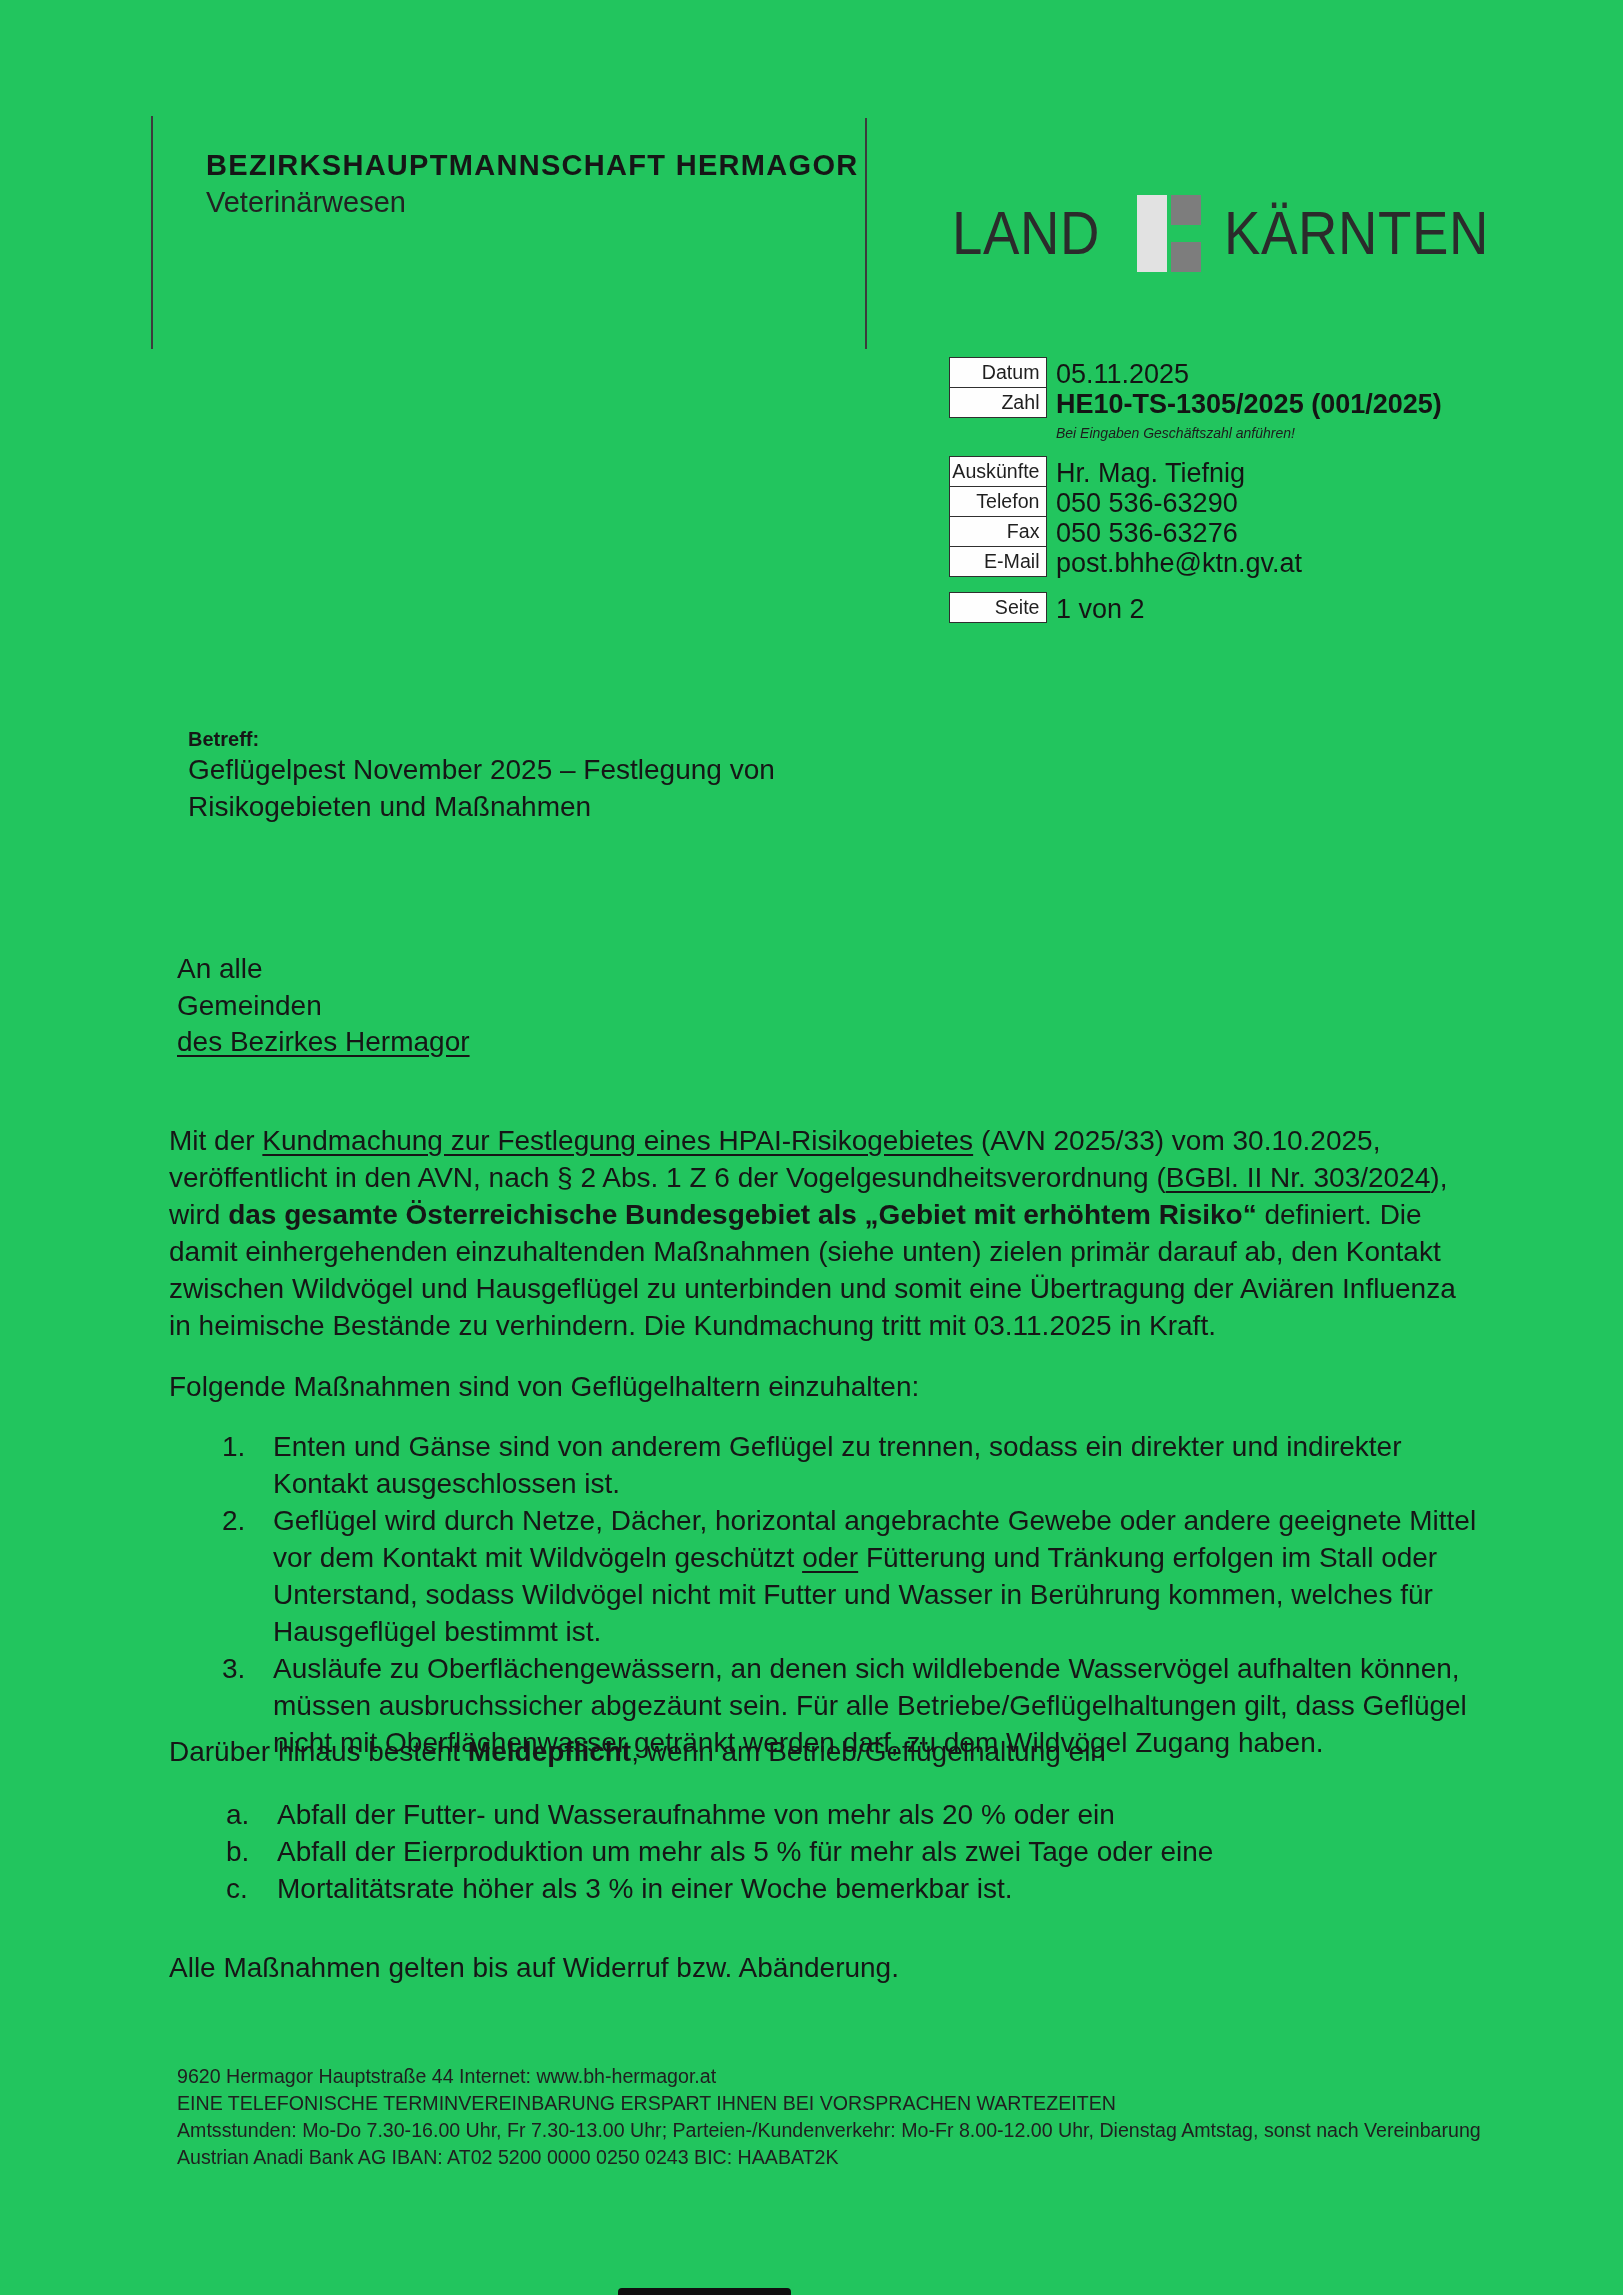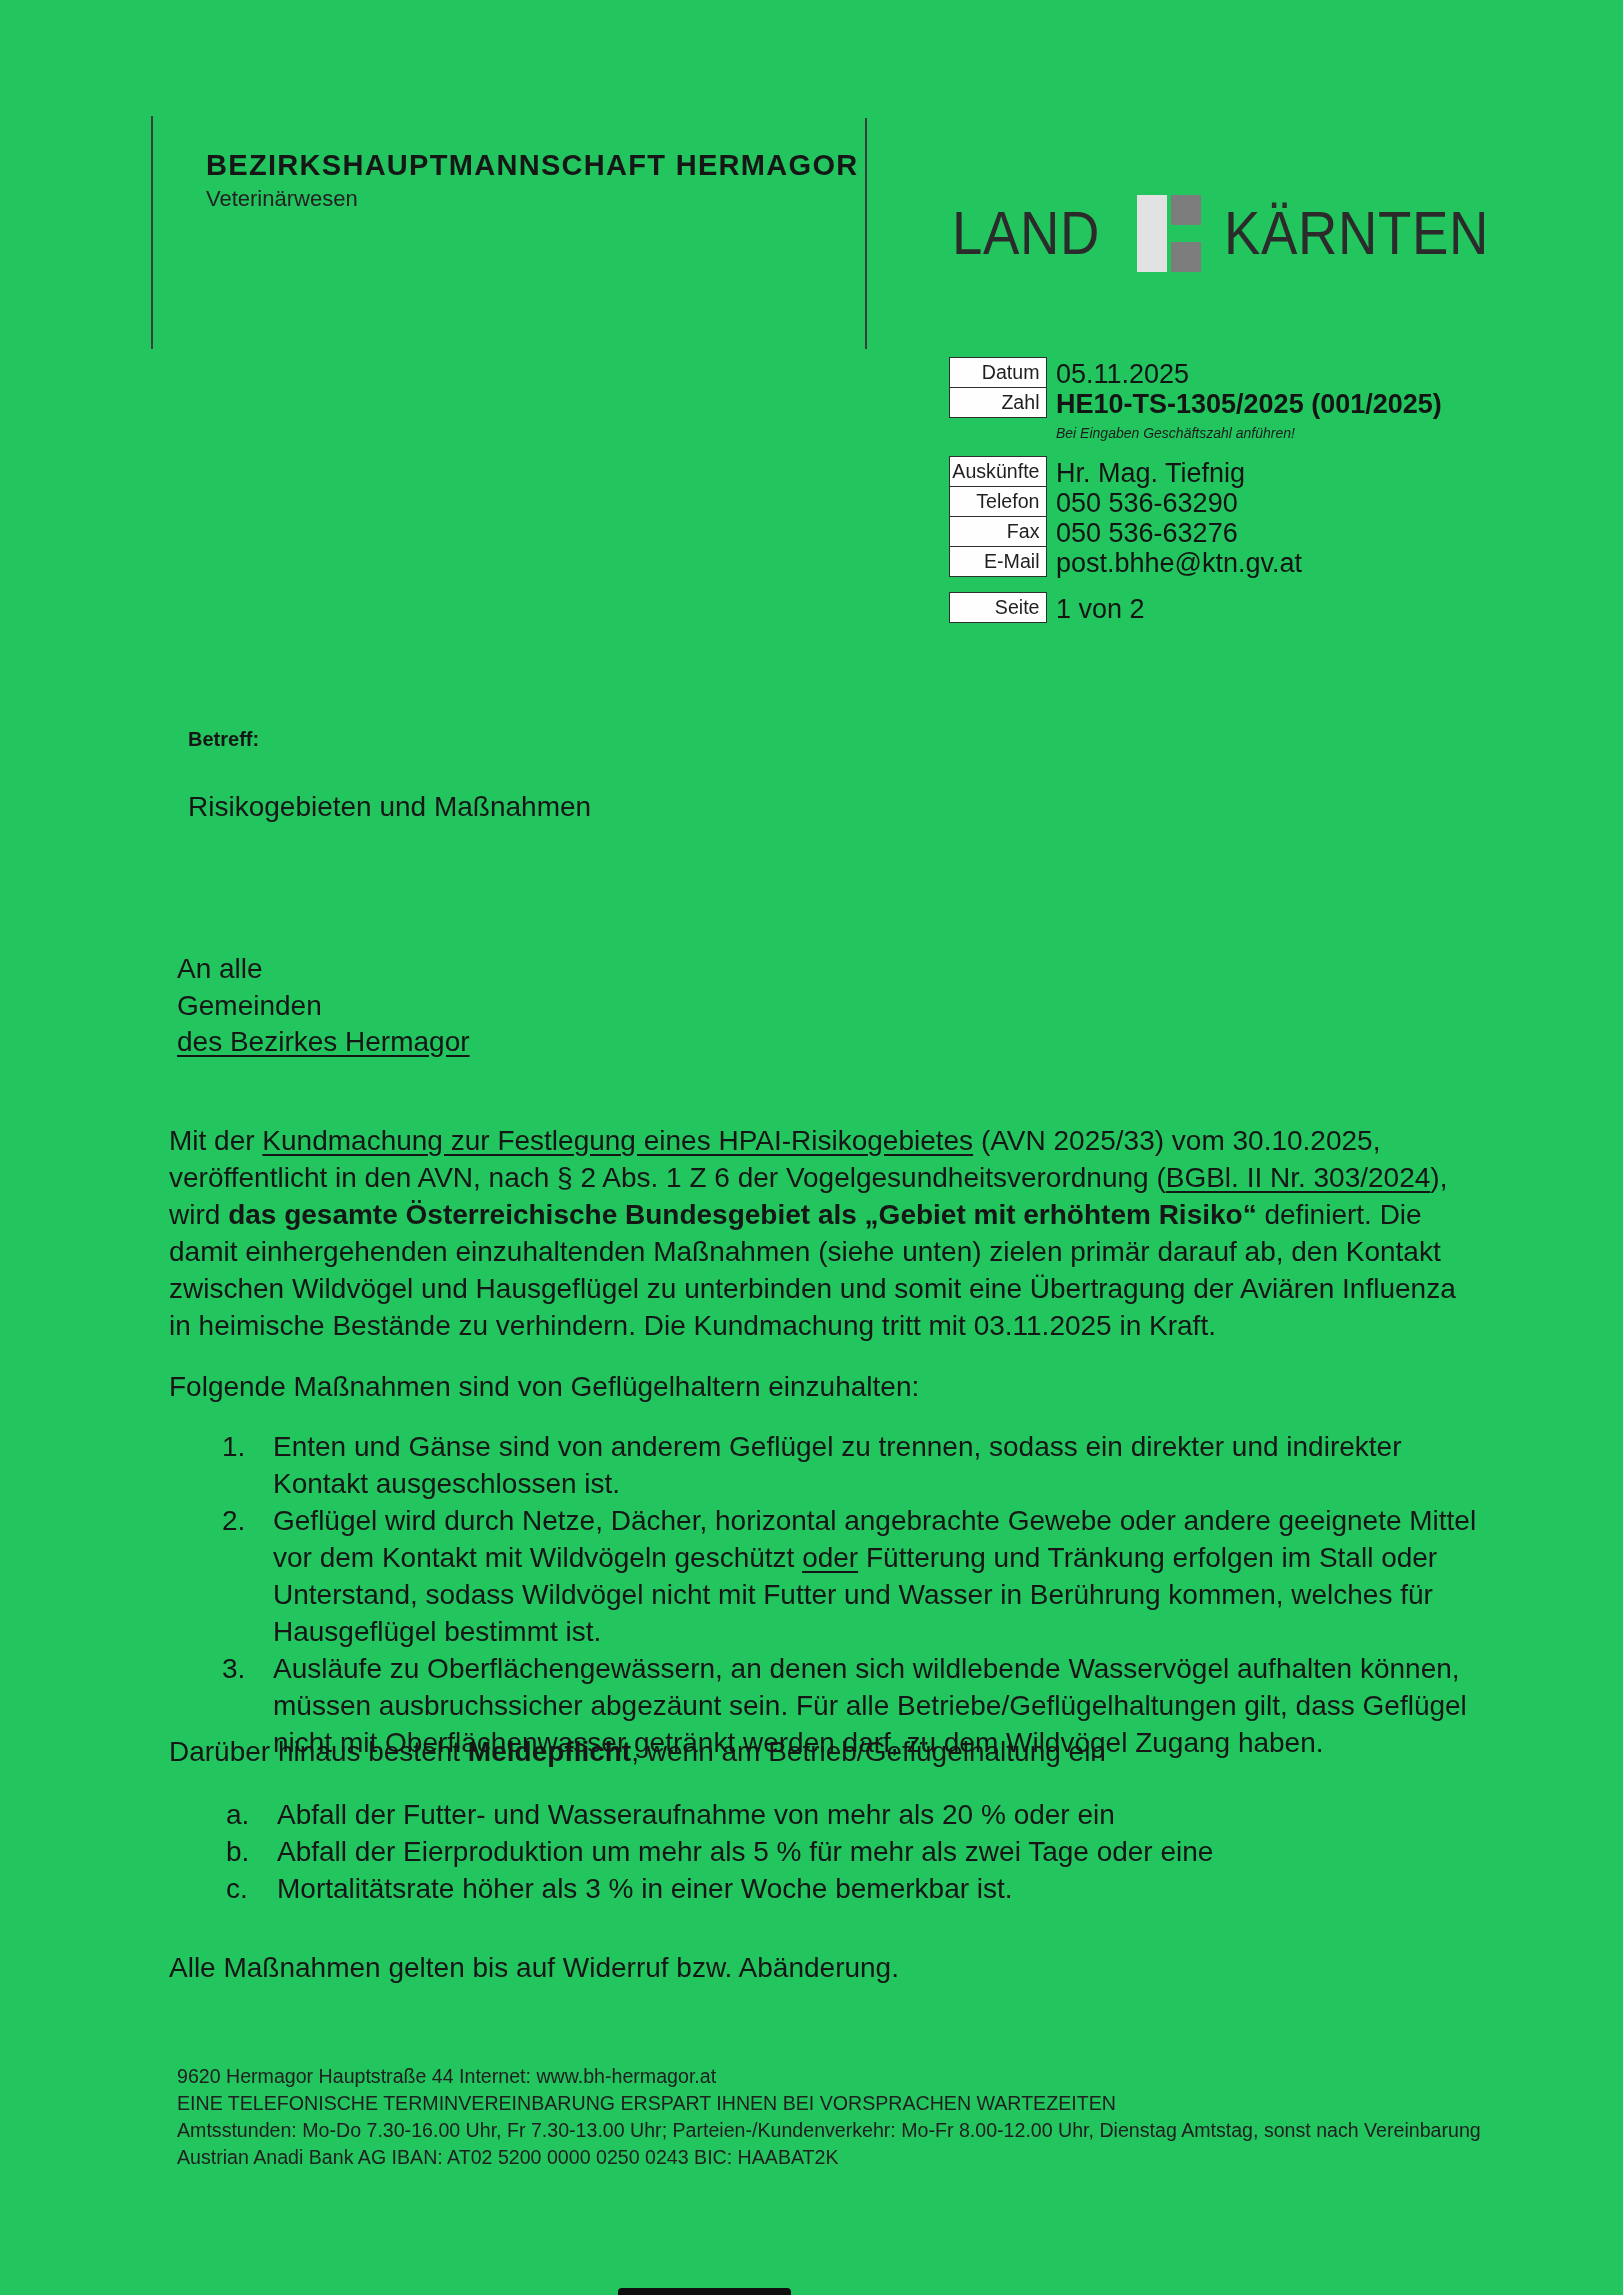--- a/index.html
+++ b/index.html
@@ -4,21 +4,21 @@
 <style>
   html,body { margin:0; padding:0; background:#9a9a9a; }
   .page {
     position:relative; width:1623px; height:2295px; margin:0 auto;
     background:#22c55e; overflow:hidden;
     font-family:"Liberation Sans", sans-serif; color:#1a1a1a;
   }
   .abs { position:absolute; }
   .rule-v { position:absolute; width:2px; background:#3c3c3c; }
   .authority { font-weight:bold; font-size:29px; letter-spacing:1.3px; white-space:nowrap; color:#161616; }
-  .dept { font-size:22px; color:#222; }
+  .dept { font-size:29px; color:#222; }
   .logo-text { font-size:62px; color:#2b2b2b; letter-spacing:0.7px; white-space:nowrap;
                transform:scaleX(0.88); transform-origin:left center; }
   .logo-sq { position:absolute; }
   .meta-label-box {
     position:absolute; width:98px; height:31px; border:1.3px solid #2f2f2f; box-sizing:border-box;
     font-size:19.6px; color:#1f1f1f; display:flex; align-items:center; justify-content:flex-end;
     padding-right:6.5px; background:#fefefe;
   }
   .meta-value { position:absolute; font-size:27px; white-space:nowrap; color:#141414; }
   .meta-note  { position:absolute; font-size:14px; color:#1c1c1c; white-space:nowrap;font-style:italic; }
@@ -84,20 +84,21 @@
       <span>E-Mail</span>
     </div>
   <div class="meta-value" style="left:1056px; top:548px;">post.bhhe@ktn.gv.at</div>
 
   <div class="meta-label-box" style="left:949px; top:592px;align-items:center;">
       <span>Seite</span>
     </div>
   <div class="meta-value" style="left:1056px; top:594px;">1 von 2</div>
 
   <div class="small-bold" style="left:188px; top:728px;">Betreff:</div>
+  <div class="abs body-text nowrap" style="left:188px; top:751px;">Geflügelpest November 2025 – Festlegung von</div>
   <div class="abs body-text nowrap" style="left:188px; top:788px;">Risikogebieten und Maßnahmen</div>
 
   <div class="abs body-text nowrap" style="left:177px; top:950px;">An alle</div>
   <div class="abs body-text nowrap" style="left:177px; top:987px;">Gemeinden</div>
   <div class="abs body-text nowrap u" style="left:177px; top:1023px;">des Bezirkes Hermagor</div>
 
   <div class="abs body-text" style="left:169px; top:1122px; width:1305px;">
     <span>Mit der </span><span class="u">Kundmachung zur Festlegung eines HPAI-Risikogebietes</span><span> (AVN 2025/33) vom 30.10.2025, veröffentlicht in den AVN, nach § 2 Abs. 1 Z 6 der Vogelgesundheitsverordnung (</span><span class="u">BGBl. II Nr. 303/2024</span><span>), wird </span><span class="b">das gesamte Österreichische Bundesgebiet als „Gebiet mit erhöhtem Risiko“</span><span> definiert. Die damit einhergehenden einzuhaltenden Maßnahmen (siehe unten) zielen primär darauf ab, den Kontakt zwischen Wildvögel und Hausgeflügel zu unterbinden und somit eine Übertragung der Aviären Influenza in heimische Bestände zu verhindern. Die Kundmachung tritt mit 03.11.2025 in Kraft.</span>
   </div>
 

